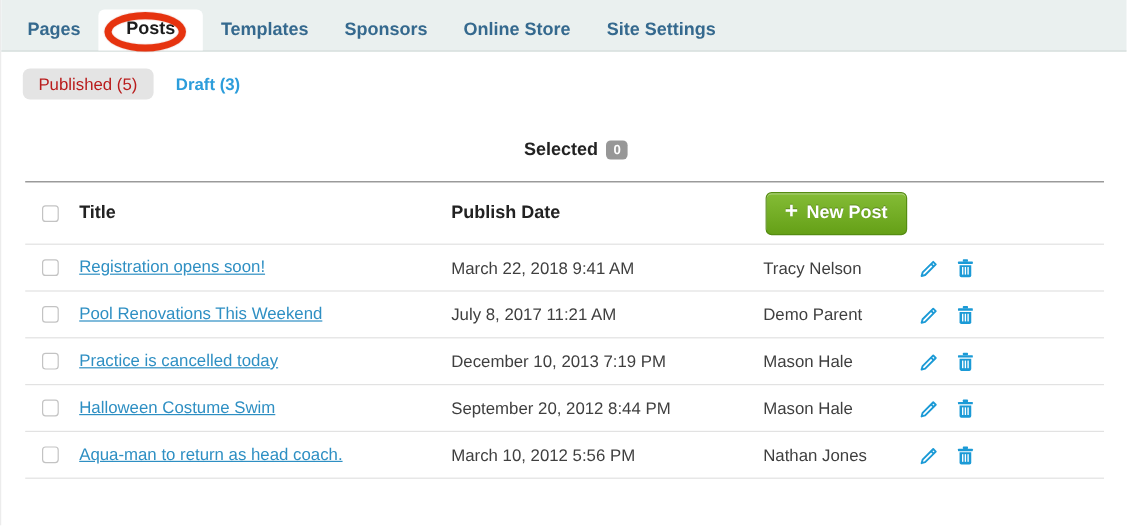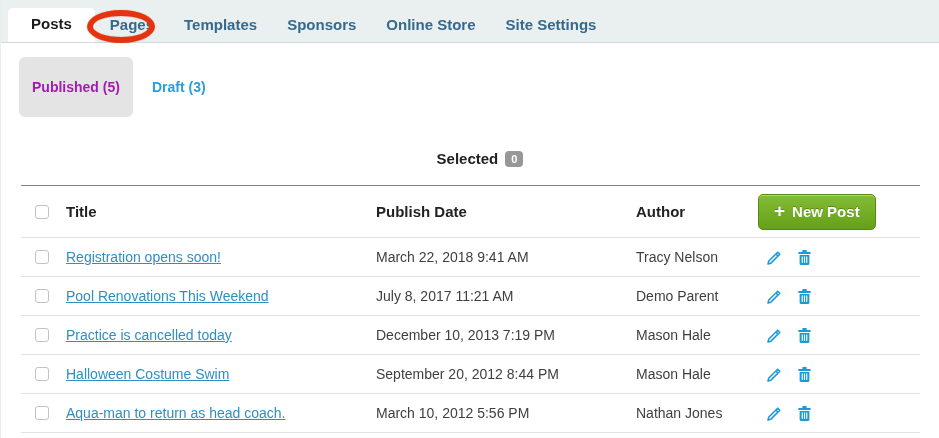--- a/index.html
+++ b/index.html
@@ -27,22 +27,22 @@
   .annotation-ellipse {
     position:absolute; left:86px; top:10px; width:68px; height:33px;
     border:6px solid #e6330f; border-radius:50%;
     pointer-events:none; z-index:9;
     box-shadow:0 0 1px rgba(180,30,5,.6), inset 0 0 1px rgba(180,30,5,.6);
   }
 
   
   .filters { display:flex; align-items:center; margin:14px 0 0 18px; }
   .pill {
-    background:#e4e4e4; color:#a21caf; font-size:14px; font-weight:bold;
-    border-radius:6px; padding:22px 13px; cursor:pointer;
+    background:#e4e4e4; color:#b91c1c; font-size:14px; font-weight:normal;
+    border-radius:6px; padding:5px 13px; cursor:pointer;
   }
   .draft-link {
     margin-left:19px; color:#2c9ddb; font-size:14px; font-weight:bold;
     text-decoration:none; cursor:pointer;
   }
 
   
   .selected-row { display:flex; align-items:center; margin:33px 0 0 20px;justify-content:center; }
   .selected-label { font-size:15px; font-weight:bold; color:#222; }
   .count-badge {
@@ -83,22 +83,22 @@
     font-family:inherit;
   }
   .plus-glyph { font-size:19px; font-weight:bold; line-height:1; margin-top:-2px; }
 </style>
 </head>
 <body>
 
 <div class="page">
 
   <div class="tabbar">
+    <span class="tab">Pages</span>
     <span class="tab active">Posts</span>
-    <span class="tab">Pages</span>
     <span class="tab">Templates</span>
     <span class="tab">Sponsors</span>
     <span class="tab">Online Store</span>
     <span class="tab">Site Settings</span>
   </div>
   <div class="annotation-ellipse"></div>
 
   <div class="filters">
     <span class="pill">Published (5)</span>
     <a class="draft-link">Draft (3)</a>
@@ -110,21 +110,20 @@
   </div>
 
   <div class="table">
 
     <div class="trow header">
       <div class="cell-check">
         <input type="checkbox" style="">
       </div>
       <div class="hdr-text">Title</div>
       <div class="hdr-text">Publish Date</div>
-      <div class="hdr-text">Author</div>
       <div>
         <button class="new-post-btn">
           <span class="plus-glyph">+</span>
           <span>New Post</span>
         </button>
       </div>
     </div>
 
     <div class="trow body-row">
       <div class="cell-check">

